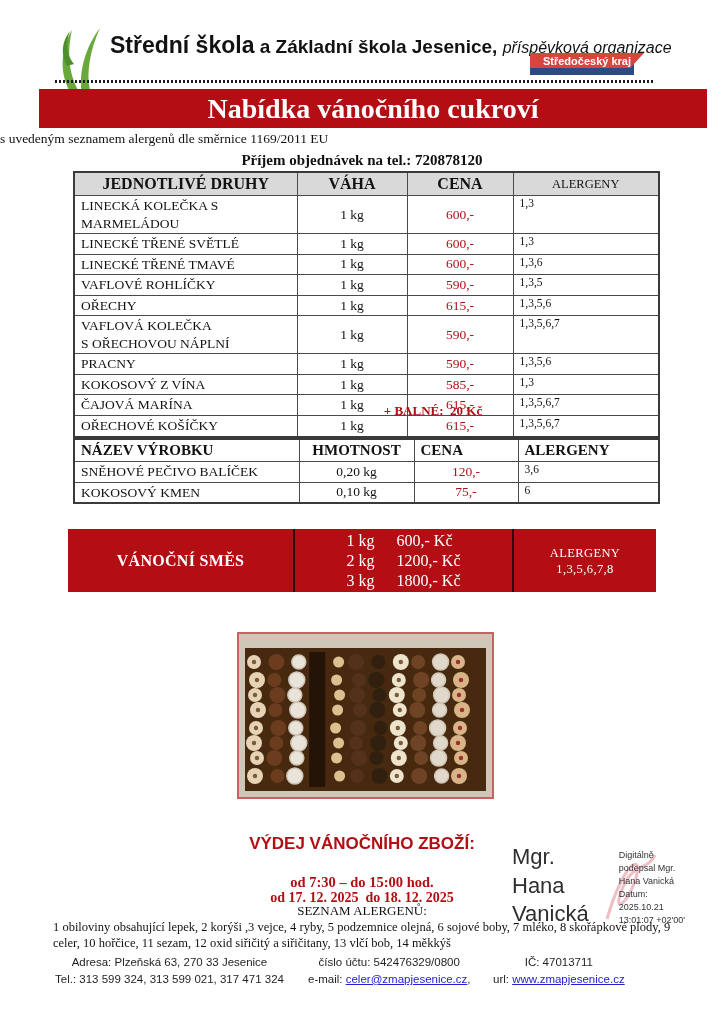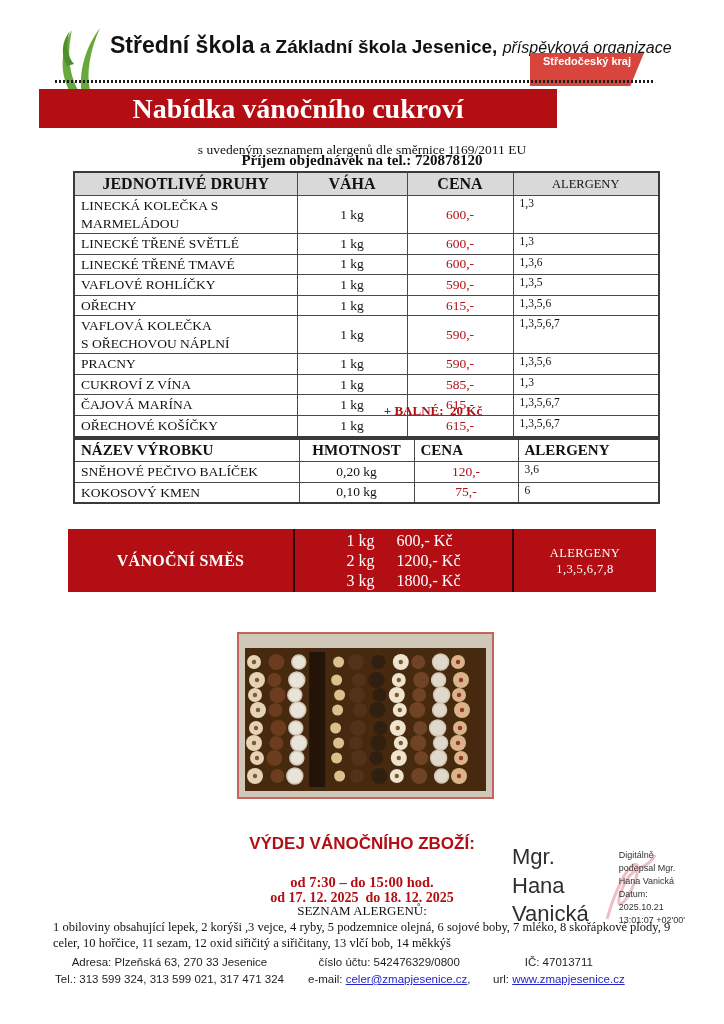--- a/index.html
+++ b/index.html
@@ -8,30 +8,30 @@
   .abs{position:absolute;}
 
   
   .logo{left:52px;top:20px;width:52px;height:82px;}
   .school-line{left:110px;top:32px;width:560px;font-family:"Liberation Sans",sans-serif;color:#121212;white-space:nowrap;}
   .school-bold{font-size:23px;font-weight:bold;}
   .school-rest{font-size:19px;font-weight:bold;}
   .school-italic{font-size:16px;font-style:italic;font-weight:500;}
   .badge{left:530px;top:53px;width:120px;height:25px;}
   .badge-blue{position:absolute;left:0;top:8px;width:104px;height:14px;background:var(--badge-blue);}
-  .badge-red{position:absolute;left:0;top:0;width:114px;height:33px;background:var(--badge-red);
+  .badge-red{position:absolute;left:0;top:0;width:114px;height:15px;background:var(--badge-red);
              clip-path:polygon(0 0,100% 0,88% 100%,0 100%);
              color:#fff;font:bold 11px/17px "Liberation Sans",sans-serif;text-align:center;}
   .dotted-rule{left:55px;top:80px;width:600px;height:3px;
                background:repeating-linear-gradient(90deg,#1c1c1c 0 2px,transparent 2px 4px);}
 
   
-  .banner{left:39px;top:89px;width:518px;height:39px;background:var(--banner-red);
+  .banner{left:39px;top:89px;width:668px;height:39px;background:var(--banner-red);
           color:#fff;text-align:center;font-weight:bold;font-size:28px;line-height:39px;}
-  .subtitle{left:0;top:142px;width:724px;text-align:center;font-size:13.5px;}
+  .subtitle{left:0;top:131px;width:724px;font-size:13.5px;}
   .order-line{left:0;top:152px;width:724px;text-align:center;font-size:15px;font-weight:bold;}
 
   
   .tbl-wrap1{left:46px;top:171px;}
   .tbl-wrap2{left:46px;top:438px;}
   table{border-collapse:collapse;table-layout:fixed;width:585px;border:2px solid #3a3a3a;margin-left:27px;}
   td,th{border:1px solid #4a4a4a;overflow:hidden;}
   th{background:var(--header-gray);font-size:16px;padding:2px;}
   th.th-small{font-size:12.5px;font-weight:normal;}
   .t2 th{background:#ffffff;font-size:15px;text-align:left;padding:2px 6px;}
@@ -160,21 +160,21 @@
           <td class="price">590,-</td>
           <td class="alg">1,3,5,6,7</td>
         </tr>
     <tr>
           <td class="name">PRACNY</td>
           <td class="wt">1 kg</td>
           <td class="price">590,-</td>
           <td class="alg">1,3,5,6</td>
         </tr>
     <tr>
-          <td class="name">CUKROVÍ Z VÍNA</td>
+          <td class="name">KOKOSOVÝ Z VÍNA</td>
           <td class="wt">1 kg</td>
           <td class="price">585,-</td>
           <td class="alg">1,3</td>
         </tr>
     <tr>
           <td class="name">ČAJOVÁ MARÍNA</td>
           <td class="wt">1 kg</td>
           <td class="price">615,-</td>
           <td class="alg">1,3,5,6,7</td>
         </tr>

